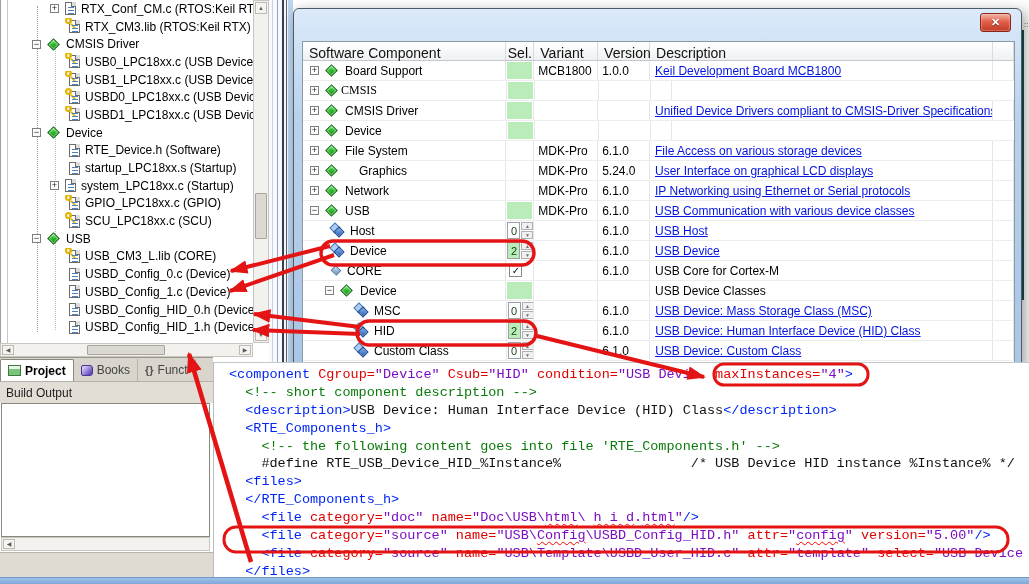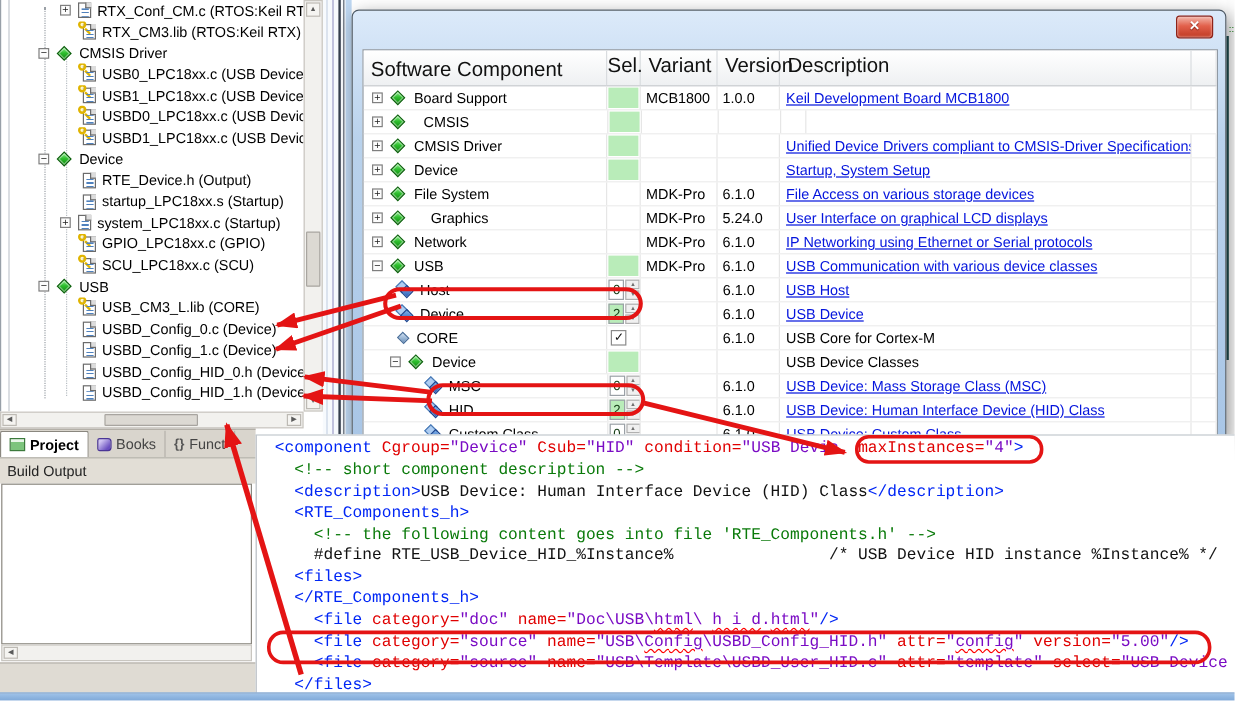--- a/index.html
+++ b/index.html
@@ -85,22 +85,22 @@
                  border:1px solid #1c6b1c; background:linear-gradient(135deg,#7fdc7f,#2e9b2e);
                  box-shadow:inset 0 0 2px #eaffea; }
   .dlg-title { font-size:12.5px; color:#222; filter:blur(0.7px); opacity:.8; }
   .dlg-close { position:absolute; right:10px; top:4px; width:31px; height:19px; border-radius:3px;
                border:1px solid #8e2318; background:linear-gradient(#f2b5a9,#e2604b 45%,#c03a24);
                color:#fff; font-size:11px; font-weight:bold; text-align:center; line-height:17px;
                box-shadow:inset 0 0 2px #ffd9d0; text-shadow:0 1px 1px #7a1d12; }
   .dlg-body { position:absolute; left:8px; top:32px; width:713px; height:326px; background:#fff;
               border:1px solid #8f99a3; overflow:hidden; }
 
-  .dt-head { display:flex; height:30px; background:linear-gradient(#ffffff,#eef0f2);
-             border-bottom:1px solid #c5c9cd; font-size:17px; color:#111; }
+  .dt-head { display:flex; height:19px; background:linear-gradient(#ffffff,#eef0f2);
+             border-bottom:1px solid #c5c9cd; font-size:14px; color:#111; }
   .dt-head > div { border-right:1px solid #d9dcdf; padding:3px 0 0 6px; }
   .dt-row { display:flex; height:20px; border-bottom:1px solid #ededed; font-size:12px; color:#000; }
   .dt-row > div { border-right:1px solid #e6e6e6; overflow:hidden; white-space:nowrap; }
   .c-comp { width:204px; display:flex; align-items:center; }
   .c-sel  { width:28px; position:relative; }
   .c-var  { width:64px; padding:3px 0 0 4px; }
   .c-ver  { width:52px; padding:3px 0 0 4px; }
   .c-desc { width:344px; padding:3px 0 0 5px; }
   .c-x    { width:21px; }
   .desc-link { color:#0414dd; text-decoration:underline; }
@@ -203,21 +203,21 @@
           </span>
         <span class="tlabel">USBD1_LPC18xx.c (USB Device:</span>
       </div>
       <div class="trow pad-group">
         <span class="exp">−</span>
         <span class="idia"></span>
         <span class="tlabel">Device</span>
       </div>
       <div class="trow pad-file">
         <span class="ifile"></span>
-        <span class="tlabel">RTE_Device.h (Output)</span>
+        <span class="tlabel">RTE_Device.h (Software)</span>
       </div>
       <div class="trow pad-file">
         <span class="ifile"></span>
         <span class="tlabel">startup_LPC18xx.s (Startup)</span>
       </div>
       <div class="trow pad-fileexp">
         <span class="exp">+</span>
         <span class="ifile"></span>
         <span class="tlabel">system_LPC18xx.c (Startup)</span>
       </div>
@@ -323,21 +323,21 @@
         <div class="c-var">MCB1800</div>
         <div class="c-ver">1.0.0</div>
         <div class="c-desc"><span class="desc-link">Keil Development Board MCB1800</span></div>
         <div class="c-x"></div>
       </div>
 
       <div class="dt-row">
         <div class="c-comp d-pad0">
             <span class="exp">+</span>
             <span class="idia"></span>
-            <span style="margin-left:14px;">CMSIS</span>
+            <span style="margin-left:2px;font-family:Liberation Serif, serif;">CMSIS</span>
           </div>
         <div class="c-sel">
             <span class="selfill sel-green"></span>
           </div>
         <div class="c-var"></div>
           <div class="c-ver"></div>
         <div class="c-x"></div>
       </div>
 
       <div class="dt-row">
@@ -359,21 +359,20 @@
         <div class="c-comp d-pad0">
             <span class="exp">+</span>
             <span class="idia"></span>
             <span style="margin-left:6px;">Device</span>
           </div>
         <div class="c-sel">
             <span class="selfill sel-green"></span>
           </div>
         <div class="c-var"></div>
           <div class="c-ver"></div>
-        <div class="c-desc"><span class="desc-link">Startup, System Setup</span></div>
         <div class="c-x"></div>
       </div>
 
       <div class="dt-row">
         <div class="c-comp d-pad0">
             <span class="exp">+</span>
             <span class="idia"></span>
             <span style="margin-left:6px;">File System</span>
           </div>
         <div class="c-sel"></div>

